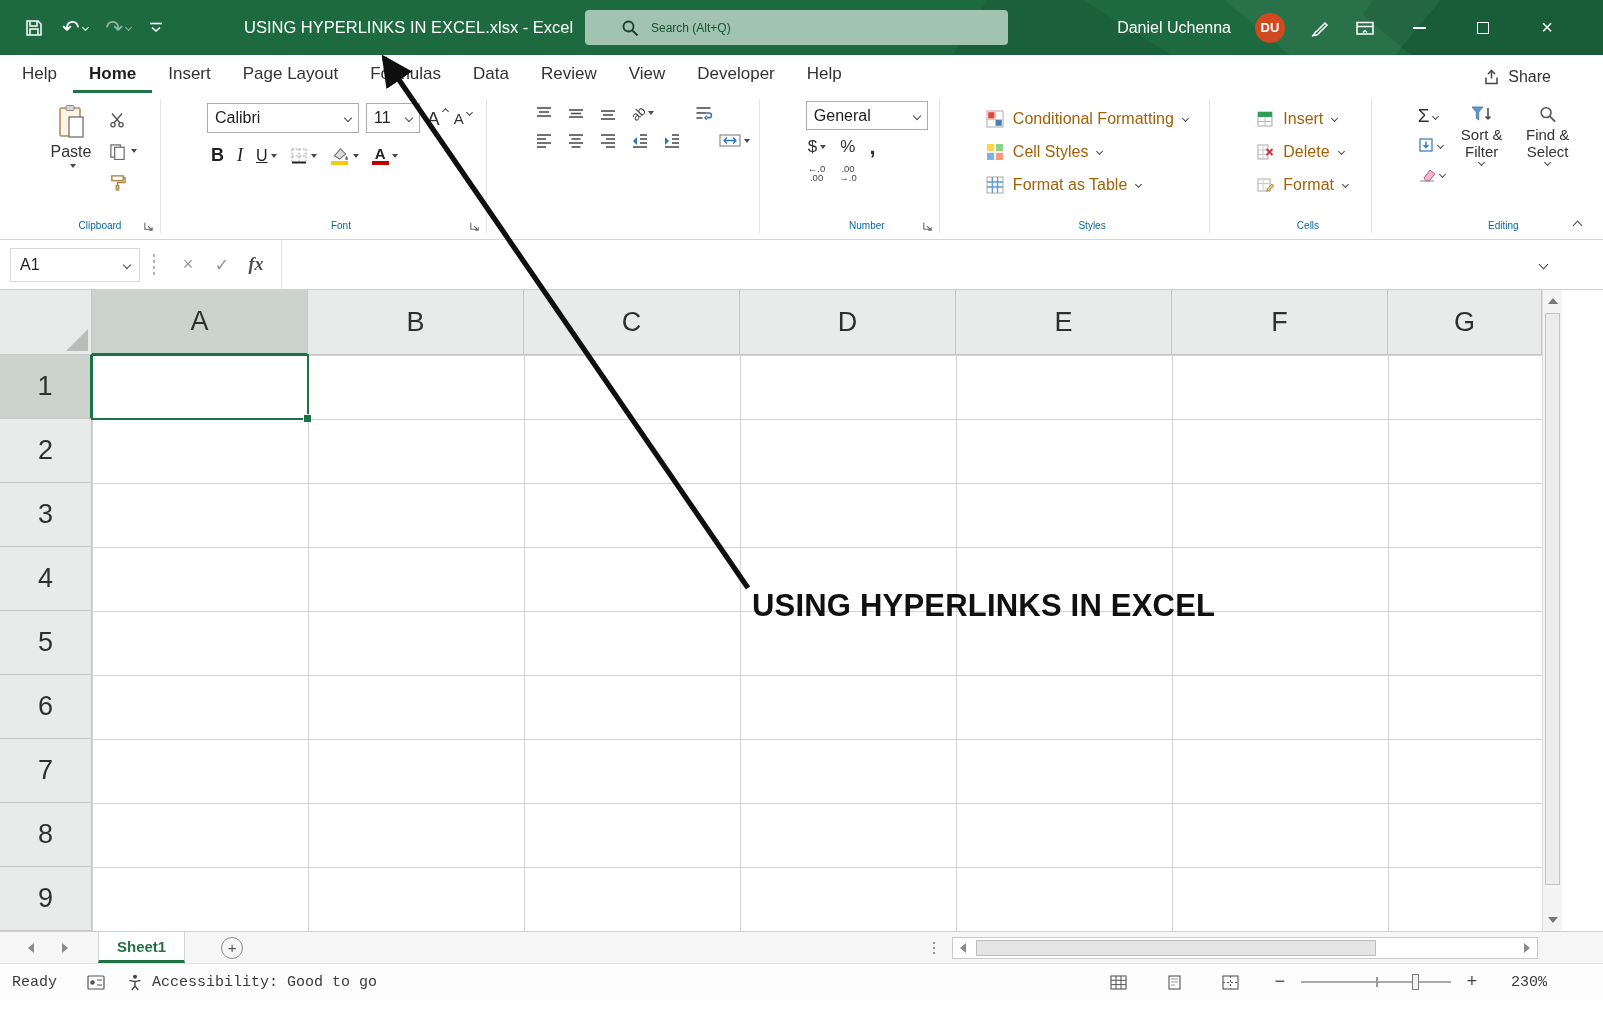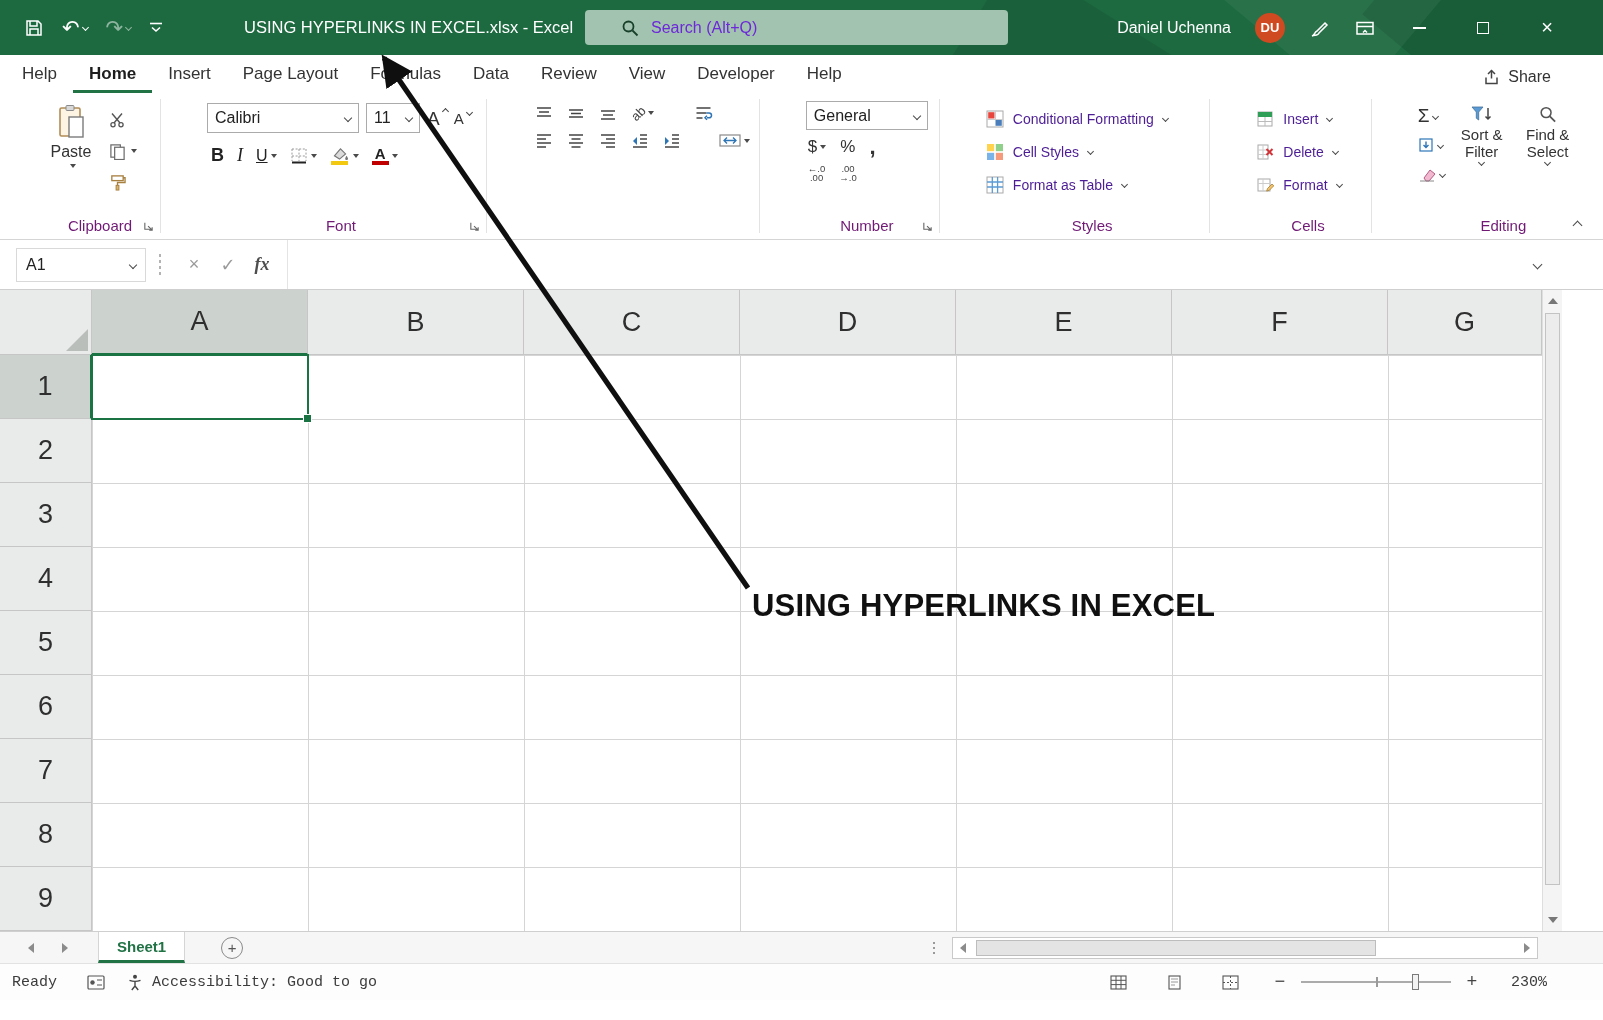--- a/index.html
+++ b/index.html
@@ -19,21 +19,21 @@
   .d3 { right:420px; bottom:-80px; width:220px; height:130px; background:rgba(0,0,0,.08); transform:rotate(32deg); }
   .qat { display:flex; align-items:center; gap:18px; padding-left:24px; z-index:2; }
   .qat-btn { gap:3px; }
   .qat-btn .glyph { font-size:21px; line-height:21px; color:#fff; }
   .qat-btn.disabled { opacity:.5; }
   .tb-title { position:absolute; left:244px; top:0; height:55px; line-height:55px;
     font-size:16.5px; color:#fff; white-space:nowrap; z-index:2; }
   .searchbox { position:absolute; left:585px; top:10px; width:423px; height:35px;
     background:#a2c3af; border-radius:4px; display:flex; align-items:center; gap:12px;
     padding-left:36px; z-index:2; }
-  .search-ph { font-size:16px; color:#6d28d9; }
+  .search-ph { font-size:12px; color:#14532d; }
   .tb-right { position:absolute; right:10px; top:0; height:55px; display:flex; align-items:center;
     gap:24px; padding-right:26px; z-index:2; }
   .tb-user { font-size:16px; color:#fff; white-space:nowrap; }
   .avatar { width:30px; height:30px; border-radius:50%; background:#cf4a20; color:#fff;
     font-size:13px; font-weight:700; display:flex; align-items:center; justify-content:center; }
   .winbtn { width:40px; height:55px; justify-content:center; }
   .winbtn .glyph { font-size:20px; color:#fff; }
   .min-bar { width:13px; height:2px; background:#fff; display:inline-block; }
   .max-box { width:12px; height:12px; border:1.6px solid #fff; display:inline-block; }
 
@@ -56,21 +56,21 @@
   .tab.active { color:#1d1d1d; font-weight:600; border-bottom:3px solid #217346; padding-bottom:6px; }
   .share { position:absolute; right:52px; bottom:7px; display:flex; align-items:center; gap:8px;
     font-size:16px; color:#333; }
 
   
   .ribbon { height:147px; background:#fff; border-bottom:1px solid #d5d5d5; display:flex;
     padding:2px 4px 0 6px; position:relative; flex:0 0 auto; }
   .group { display:flex; flex-direction:column; position:relative;margin-left:35px; }
   .gbody { flex:1; }
   .glabel-row { height:27px; display:flex; align-items:center; justify-content:center;
-    color:#701a75; font-size:15px; position:relative; }
+    color:#0369a1; font-size:10px; position:relative; }
   .launcher { position:absolute; right:5px; bottom:7px; }
   .gsep { width:1px; background:#e3e3e3; margin:4px 1px 6px; flex:0 0 auto; }
 
   .g-clipboard { width:132px; }
   .g-clipboard .gbody { display:flex; padding-top:4px; }
   .paste-btn { width:60px; display:flex; flex-direction:column; align-items:center; gap:3px; padding-top:5px; }
   .paste-lbl { font-size:16px; color:#333; }
   .clip-mini { display:flex; flex-direction:column; gap:9px; padding:10px 0 0 8px; align-items:flex-start; }
   .mini-btn { gap:2px; height:22px; }
 
@@ -106,36 +106,36 @@
   .g-num .gbody { display:flex; flex-direction:column; padding:6px 10px 0; gap:7px; }
   .combo.num-fmt { width:122px; height:29px; }
   .num-row { display:flex; align-items:center; gap:14px; padding-left:2px; }
   .num-g { font-size:17px; color:#333; }
   .comma-g { font-size:22px; font-weight:700; color:#333; line-height:14px; }
   .dec-btn { display:flex; flex-direction:column; align-items:center; line-height:9px; }
   .dec-btn small { font-size:9.5px; color:#444; }
 
   .g-styles { width:260px; }
   .g-styles .gbody, .g-cells .gbody { display:flex; flex-direction:column; padding:7px 6px 0 10px; }
-  .style-row { display:flex; align-items:center; gap:9px; height:33px; font-size:14px; color:#4c1d95; }
+  .style-row { display:flex; align-items:center; gap:9px; height:33px; font-size:16px; color:#a16207; }
   .g-cells { width:138px; }
 
   .g-edit { width:214px; }
   .g-edit .gbody { display:flex; padding-top:4px; }
   .ed-col { display:flex; flex-direction:column; gap:7px; padding:6px 4px 0 10px; }
   .ed-col .mini-btn { gap:4px; }
   .sigma-g { font-size:19px; color:#333; line-height:18px; }
   .big-btn { display:flex; flex-direction:column; align-items:center; width:66px;
     font-size:15px; color:#333; line-height:17px; padding-top:6px; }
   .big-lbl { text-align:center; width:60px; margin-top:2px; }
   .collapse-ribbon { position:absolute; right:22px; bottom:10px; }
 
   
   .formulabar { height:50px; background:#fff; border-bottom:1px solid #cfcfcf; display:flex;
-    align-items:center; padding:0 16px; flex:0 0 auto; }
+    align-items:center; padding:0 10px; flex:0 0 auto; }
   .namebox { width:130px; height:34px; border:1px solid #d9d9d9; display:flex; align-items:center;
     padding:0 9px; font-size:16px; color:#222; }
   .namebox .chev { margin-left:auto; width:6px; height:6px; }
   .fdots { width:5px; height:24px; margin:0 14px 0 12px;
     background:radial-gradient(circle at 2px 2.5px,#b3b3b3 1.2px,transparent 1.4px) 0 0/5px 6px; }
   .fbtn { width:34px; height:34px; justify-content:center; font-size:18px; color:#9a9a9a; }
   .fx-btn { font-family:"Liberation Serif","DejaVu Serif",serif; font-style:italic; color:#4e4e4e;
     font-weight:600; }
   .fx-input { flex:1; align-self:stretch; border-left:1px solid #e4e4e4; margin-left:8px;
     display:flex; align-items:center; padding-left:10px; font-size:16px; color:#222; }

